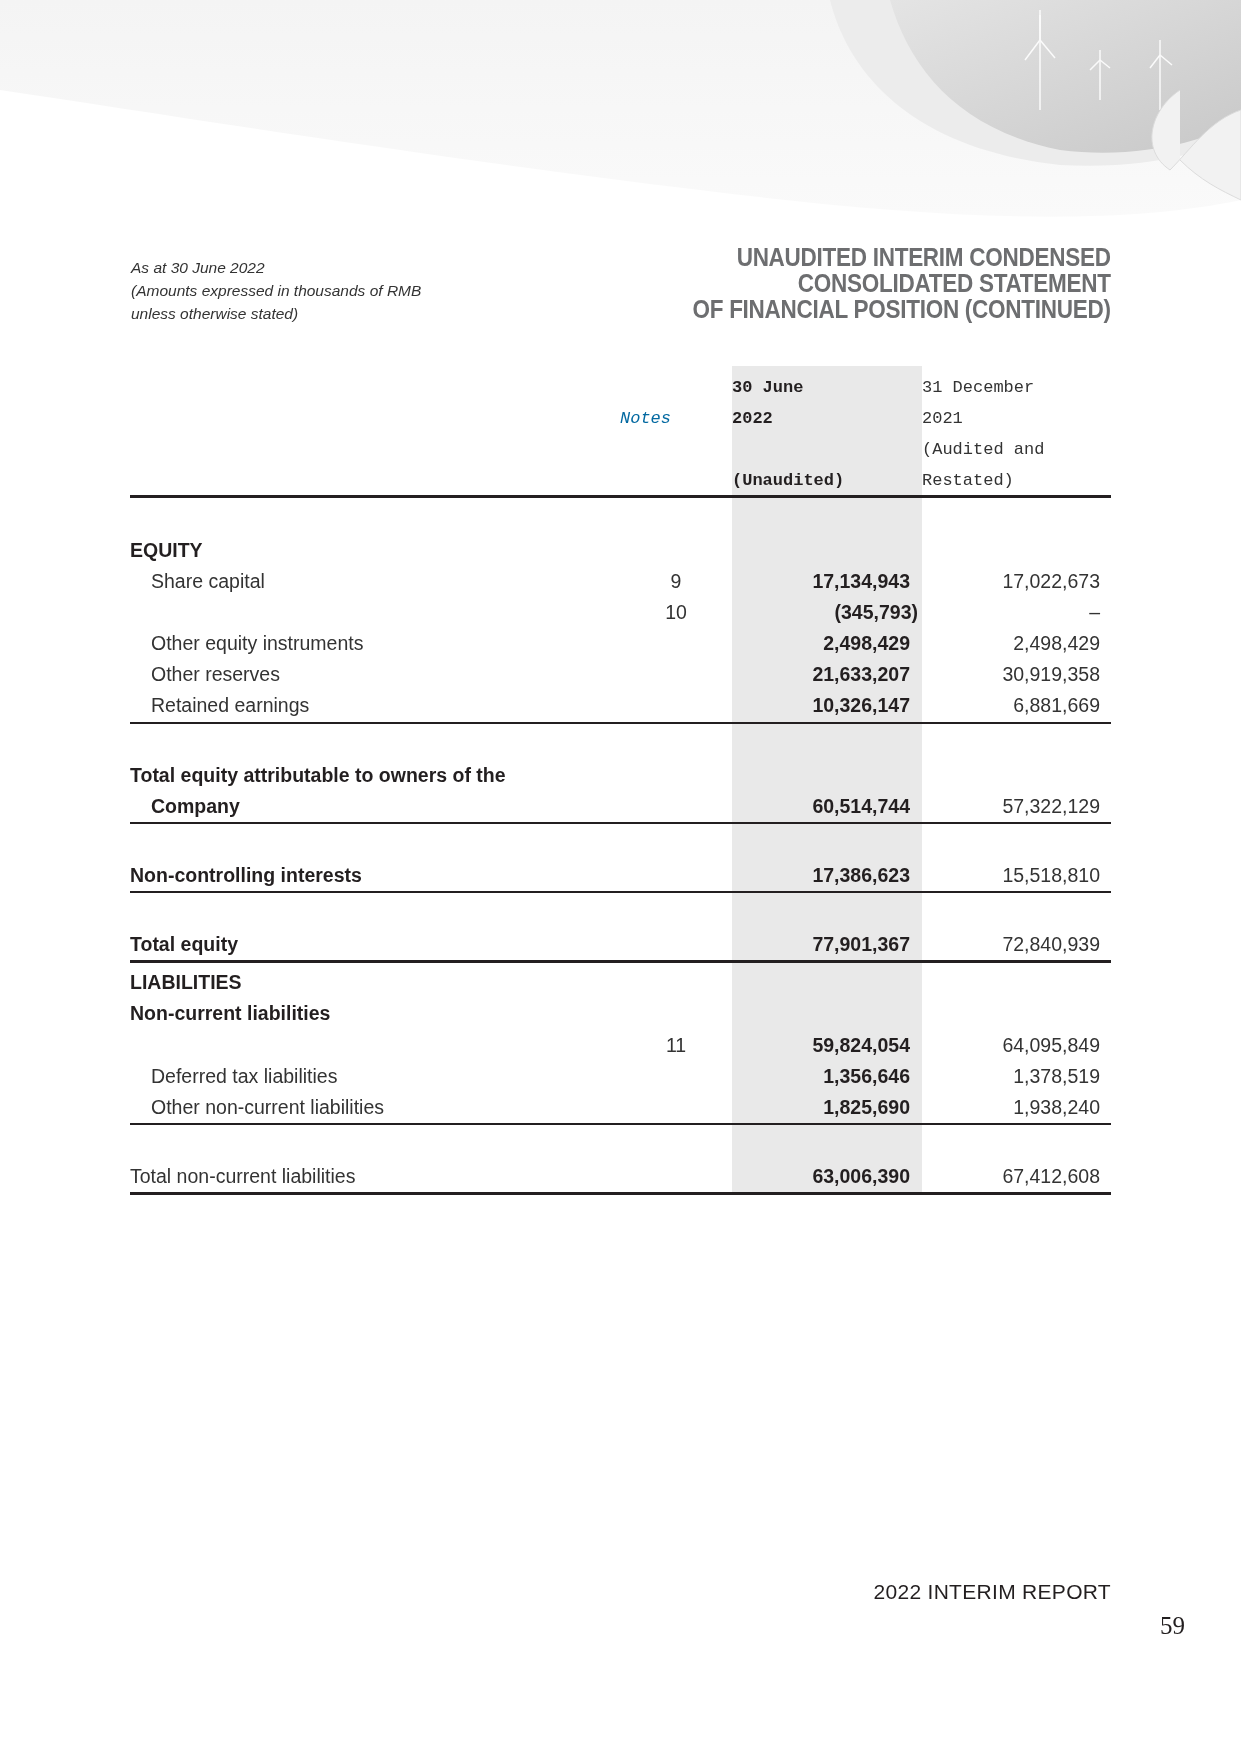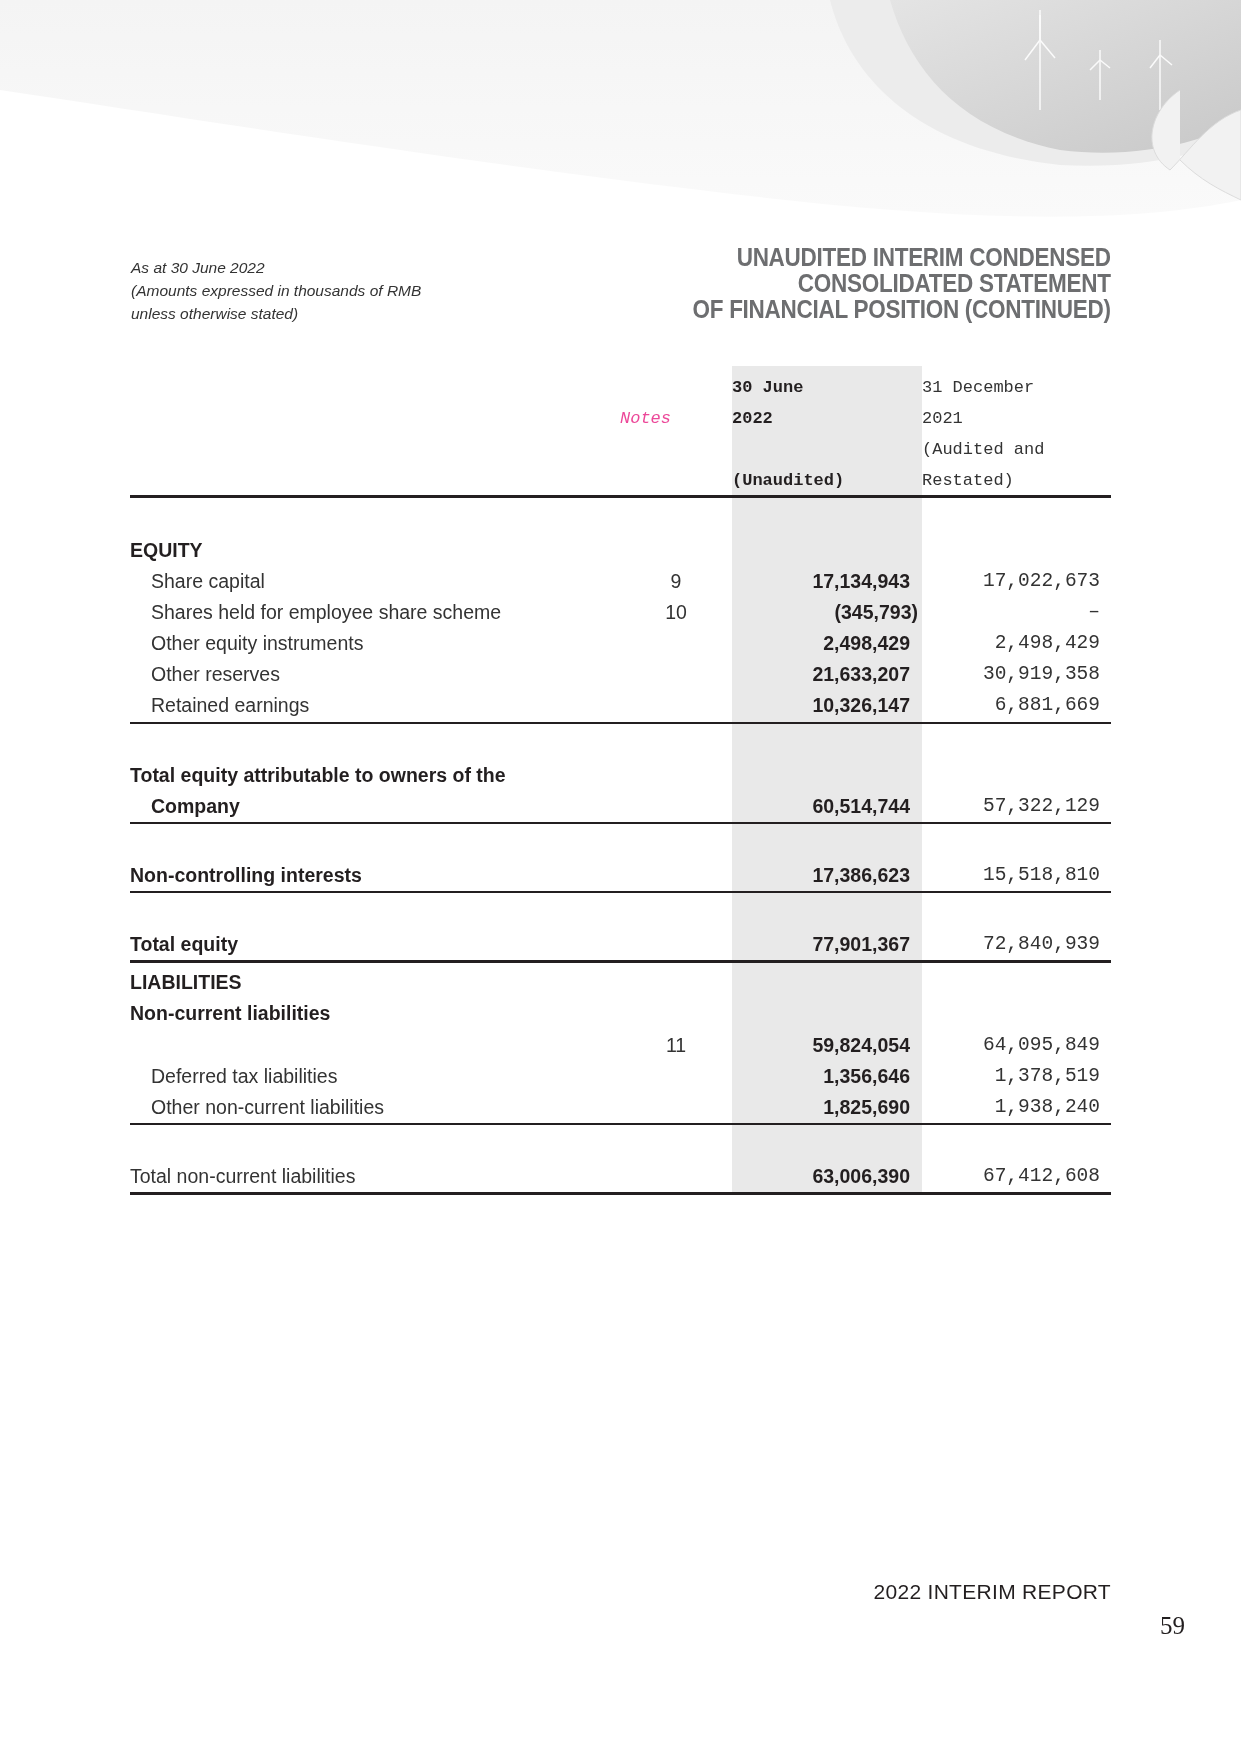--- a/index.html
+++ b/index.html
@@ -4,31 +4,31 @@
 <style>
   html, body { margin:0; padding:0; }
   body { width:1241px; height:1754px; background:#ffffff; position:relative; overflow:hidden;
          font-family:"Liberation Sans", sans-serif; color:#231f20; }
   .banner { position:absolute; left:0; top:0; width:1241px; height:225px; }
   .meta { position:absolute; left:131px; top:256px; font-style:italic; font-size:15.5px; line-height:23px; color:#333; }
   .title { position:absolute; right:130px; top:244px; text-align:right; font-weight:bold; font-size:25px;
            line-height:26px; color:#6d6e70; letter-spacing:-0.3px; transform:scaleX(0.9); transform-origin:right top; }
   .shade { position:absolute; left:732px; top:366px; width:190px; height:826px; background:#e9e9e9; }
   .hdr { position:absolute; font-size:17px; line-height:31px; text-align:left;font-family:Liberation Mono, monospace; }
-  .hdr.notes { left:620px; width:83px; top:403px; font-style:italic; color:#ec4899; }
+  .hdr.notes { left:620px; width:83px; top:403px; font-style:italic; color:#0369a1; }
   .hdr.cur { left:732px; width:178px; top:372px; font-weight:bold; }
   .hdr.prev { left:922px; width:178px; top:372px; color:#333; }
   .rule { position:absolute; left:130px; width:981px; background:#231f20; }
   .row { position:absolute; left:130px; width:981px; height:31px; font-size:19.5px; line-height:31px; }
   .row .lbl { position:absolute; left:0; white-space:nowrap; }
   .row .lbl.ind { left:21px; color:#333; }
   .row .lbl.b { font-weight:bold; }
   .row .note { position:absolute; left:520px; width:52px; text-align:center; color:#333; }
   .row .cur { position:absolute; left:602px; width:178px; text-align:right; font-weight:bold; }
-  .row .prev { position:absolute; left:792px; width:178px; text-align:right; color:#333;font-family:Liberation Mono, monospace; }
+  .row .prev { position:absolute; left:792px; width:178px; text-align:right; color:#333; }
   .footer { position:absolute; top:1580px; right:130px; font-size:21px; letter-spacing:0.3px; }
   .pageno { position:absolute; top:1612px; left:1160px; font-family:"Liberation Serif", serif; font-size:25px; }
 </style>
 </head>
 <body>
 
 <svg class="banner" viewBox="0 0 1241 225" preserveAspectRatio="none">
   <defs>
     <linearGradient id="g1" x1="0" y1="0" x2="0" y2="1">
       <stop offset="0" stop-color="#f4f4f4"></stop>
@@ -86,21 +86,20 @@
 <div class="row" style="top:535px;">
   <span class="lbl b">EQUITY</span>
 </div>
 <div class="row" style="top:566px;">
   <span class="lbl ind">Share capital</span>
   <span class="note">9</span>
   <span class="cur">17,134,943</span>
   <span class="prev">17,022,673</span>
 </div>
 <div class="row" style="top:597px;">
-  <span class="lbl ind">Shares held for employee share scheme</span>
   <span class="note">10</span>
   <span class="cur" style="width:186px;">(345,793)</span>
   <span class="prev">–</span>
 </div>
 <div class="row" style="top:628px;">
   <span class="lbl ind">Other equity instruments</span>
   <span class="cur">2,498,429</span>
   <span class="prev">2,498,429</span>
 </div>
 <div class="row" style="top:659px;">

